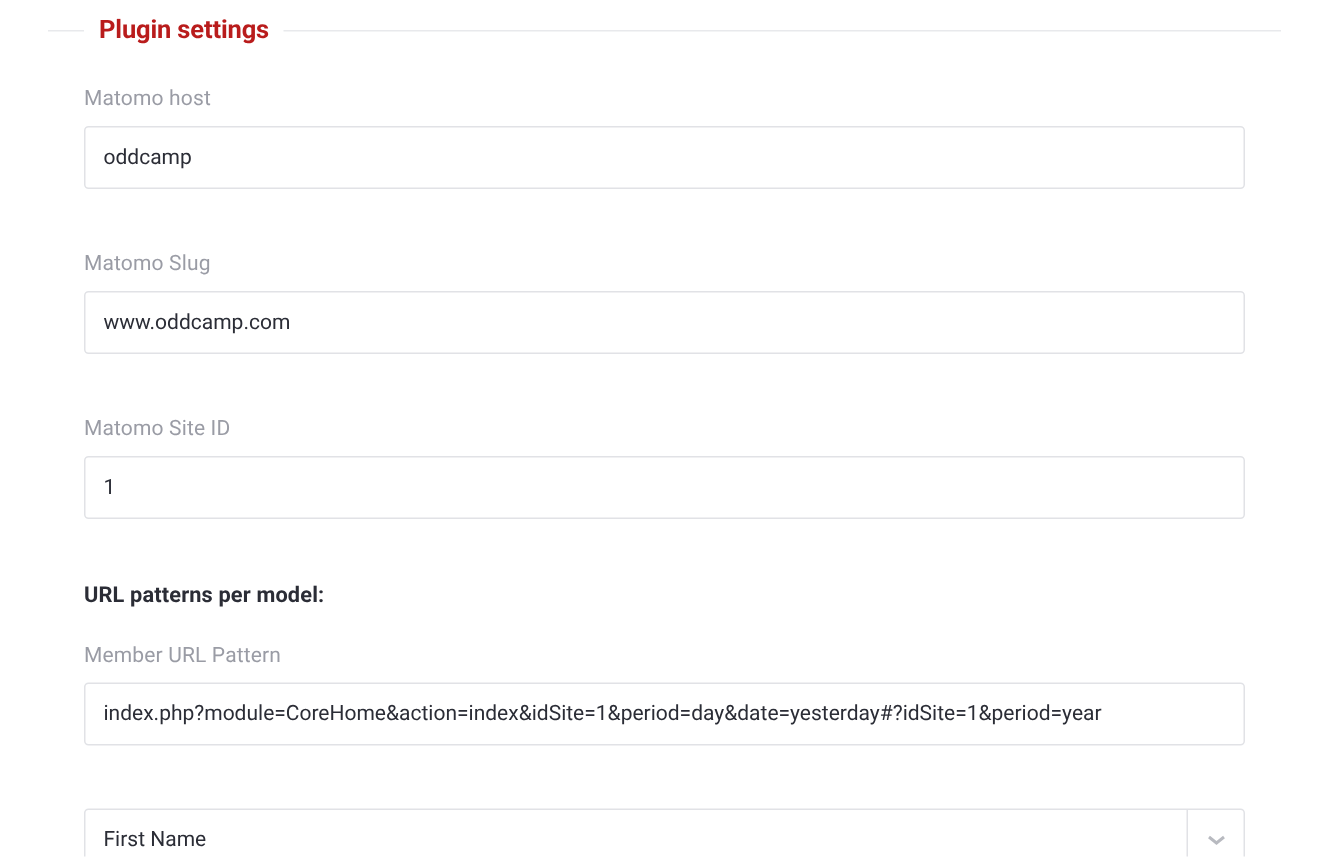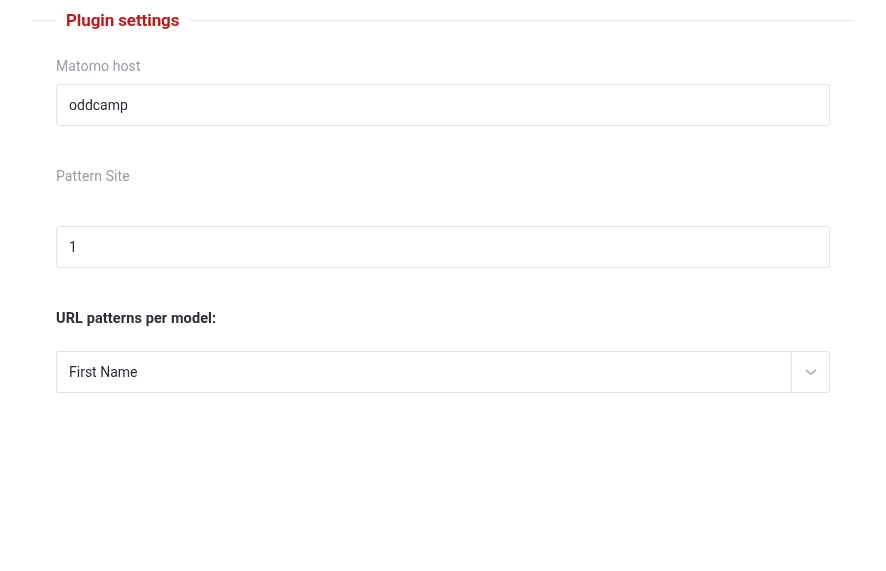--- a/index.html
+++ b/index.html
@@ -135,29 +135,35 @@
   </div>
 
   <div class="form-content">
 
     <div class="form-group">
       <label class="form-label">Matomo host</label>
       <input type="text" class="form-input" value="oddcamp" style="">
     </div>
 
     <div class="form-group">
-      <label class="form-label">Pattern Site</label>
+      <label class="form-label">Matomo Slug</label>
+      <input type="text" class="form-input" value="www.oddcamp.com" style="">
     </div>
 
     <div class="form-group">
+      <label class="form-label">Matomo Site ID</label>
       <input type="text" class="form-input" value="1" style="">
     </div>
 
     <div class="section-heading">URL patterns per model:</div>
 
+    <div class="form-group">
+      <label class="form-label">Member URL Pattern</label>
+      <input type="text" class="form-input" value="index.php?module=CoreHome&amp;action=index&amp;idSite=1&amp;period=day&amp;date=yesterday#?idSite=1&amp;period=year" style="">
+    </div>
 
     <div class="form-group">
       <div class="select-wrapper">
         <button type="button" class="select-display">First Name</button>
         <button type="button" class="select-toggle">
           <span class="chevron">
             <svg viewBox="0 0 12 8" width="12" height="8">
                 <polyline points="1,2 6,6 11,2"></polyline>
               </svg>
           </span>

